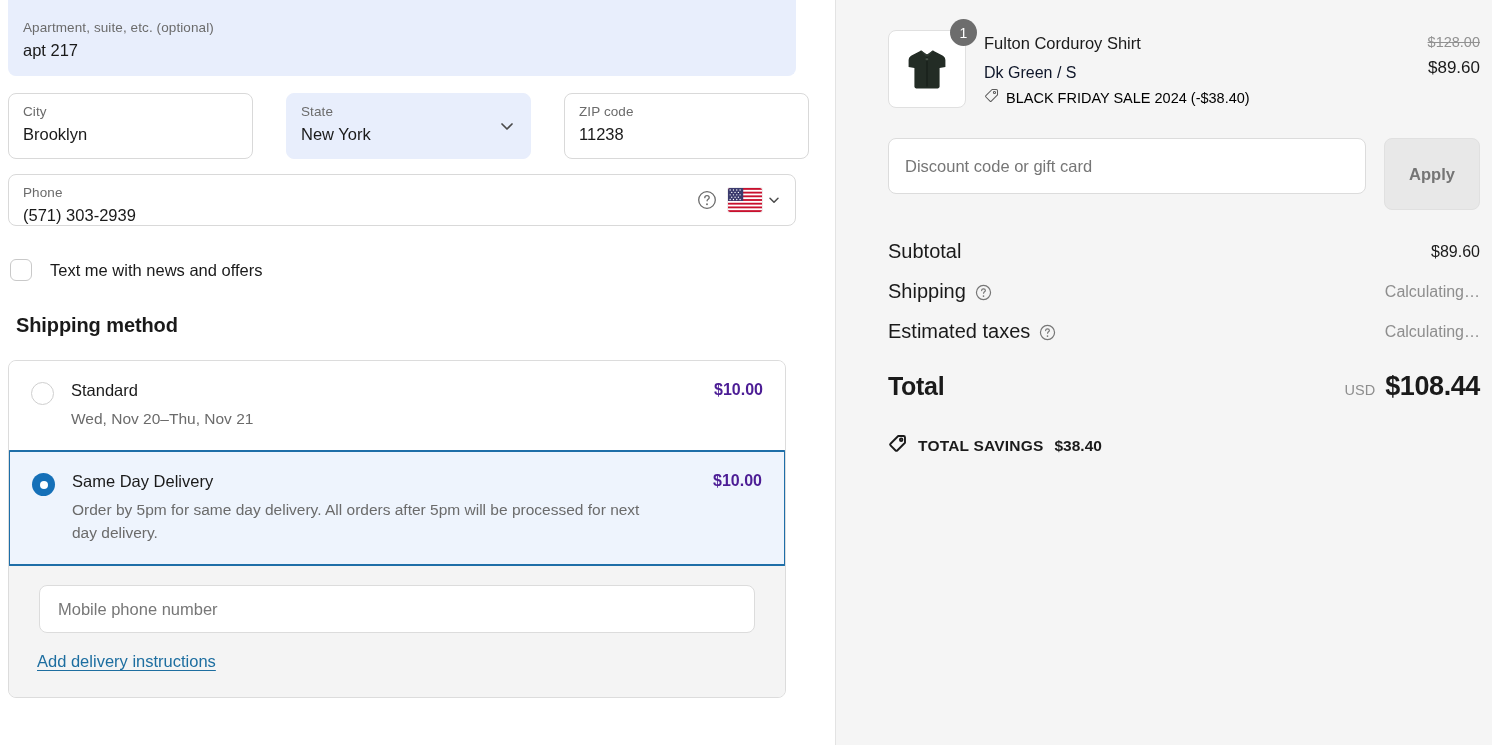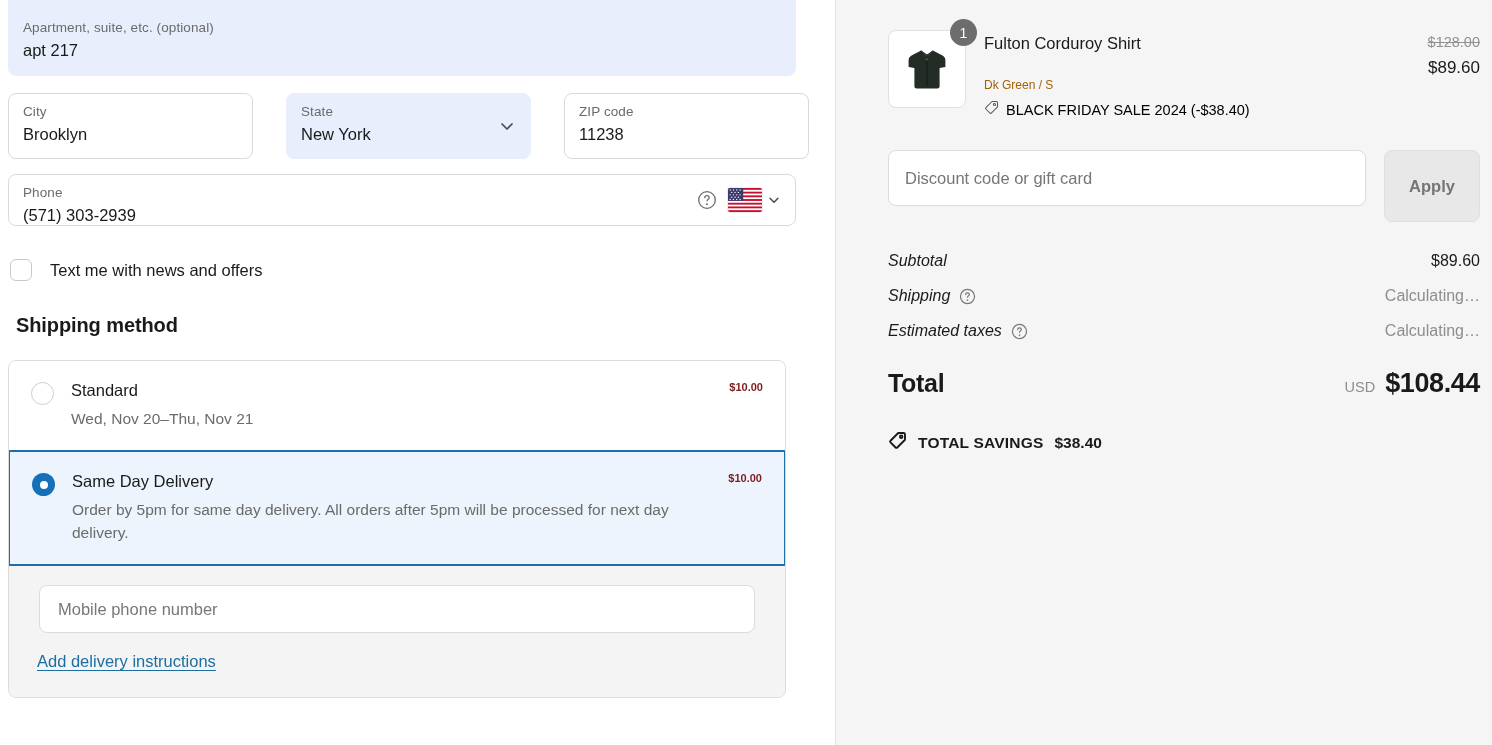--- a/index.html
+++ b/index.html
@@ -124,21 +124,21 @@
     content: ""; width: 8px; height: 8px;
     border-radius: 50%; background: #ffffff;
   }
   .ship-body { flex: 1 1 auto; }
   .ship-name { font-size: 16.5px; color: #1a1a1a; line-height: 22px; }
   .ship-sub {
     font-size: 15.5px; color: #6b6b6b; line-height: 23px;
     margin-top: 6px; max-width: 625px;
   }
   .ship-price {
-    font-size: 11px; font-weight: bold; color: #7f1d1d;
+    font-size: 16px; font-weight: bold; color: #4c1d95;
     flex: none; margin-top: 2px; margin-left: 34px;
   }
 
   .ship-foot { background: #f4f4f4; padding: 19px 30px 26px 30px; }
   .mobile-input {
     height: 48px; border: 1px solid #dcdcdc; border-radius: 8px;
     background: #ffffff; display: flex; align-items: center;
     padding: 0 18px; font-size: 16.5px; color: #777777;
   }
   .instr-link {
@@ -163,21 +163,21 @@
   }
   .qty-badge {
     position: absolute; top: -11px; right: -11px;
     width: 27px; height: 27px; border-radius: 50%;
     background: #6d6d6d; color: #ffffff;
     font-size: 14px; display: flex;
     align-items: center; justify-content: center;
   }
   .prod-info { flex: 1 1 auto; padding-top: 2px; }
   .prod-title { font-size: 16.5px; color: #1a1a1a; line-height: 22px; }
-  .prod-variant { font-size: 12px; color: #a16207; line-height: 22px; margin-top: 20px; }
+  .prod-variant { font-size: 16px; color: #0f172a; line-height: 22px; margin-top: 8px; }
   .prod-disc {
     display: flex; align-items: center; gap: 7px;
     font-size: 14.5px; color: #000000; line-height: 20px; margin-top: 4px;
   }
   .prod-prices { text-align: right; flex: none; padding-top: 2px; min-width: 96px; }
   .price-old {
     font-size: 14.5px; color: #919191;
     text-decoration: line-through; line-height: 20px;
   }
   .price-new { font-size: 17px; color: #1a1a1a; line-height: 26px; margin-top: 3px; }
@@ -197,21 +197,21 @@
     display: flex; align-items: center; justify-content: center;
   }
 
   .totals { margin-top: 30px; }
   .tot-row {
     display: flex; align-items: center; justify-content: space-between;
     margin-bottom: 17px;
   }
   .tot-label {
     display: flex; align-items: center; gap: 9px;
-    font-size: 16px; color: #1a1a1a; font-style: italic;
+    font-size: 20px; color: #1a1a1a;
   }
   .tot-val { font-size: 16px; color: #1a1a1a; }
   .tot-val.muted { color: #8e8e8e; }
 
   .total-row {
     display: flex; align-items: baseline; justify-content: space-between;
     margin-top: 28px;
   }
   .total-label { font-size: 25px; font-weight: bold; color: #1a1a1a; letter-spacing: -.3px; }
   .total-right { display: flex; align-items: baseline; gap: 10px; }

